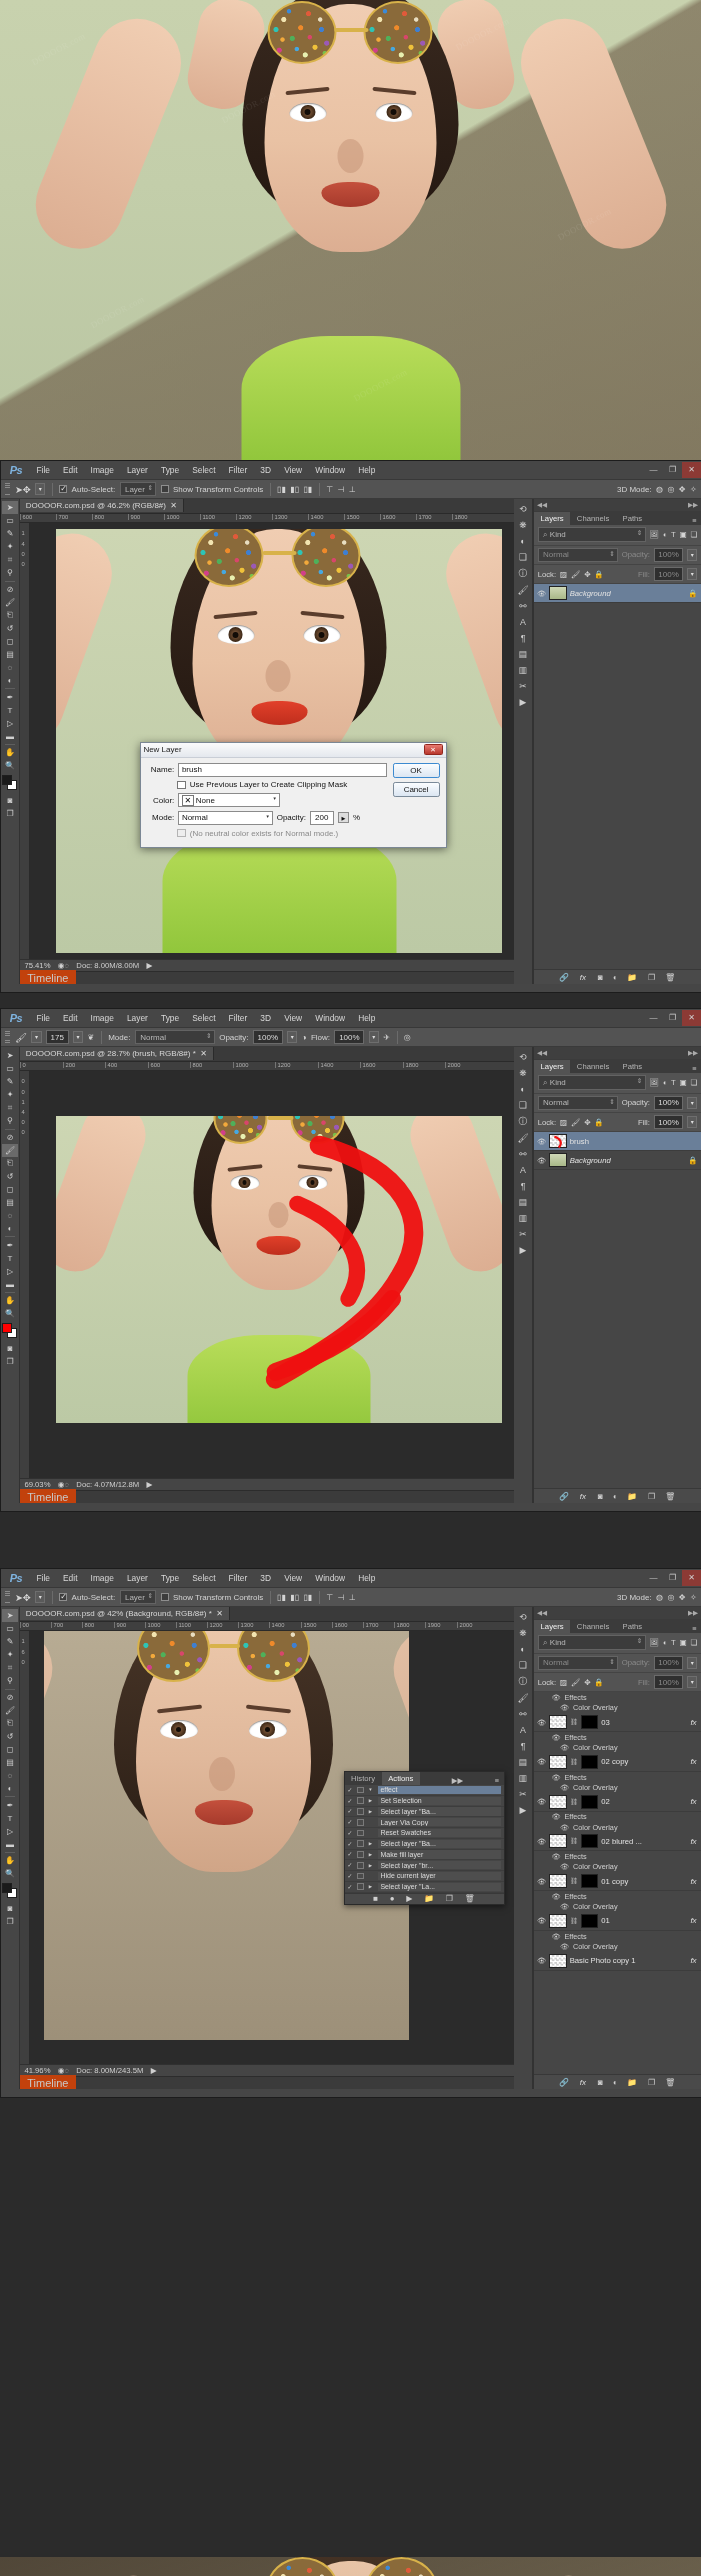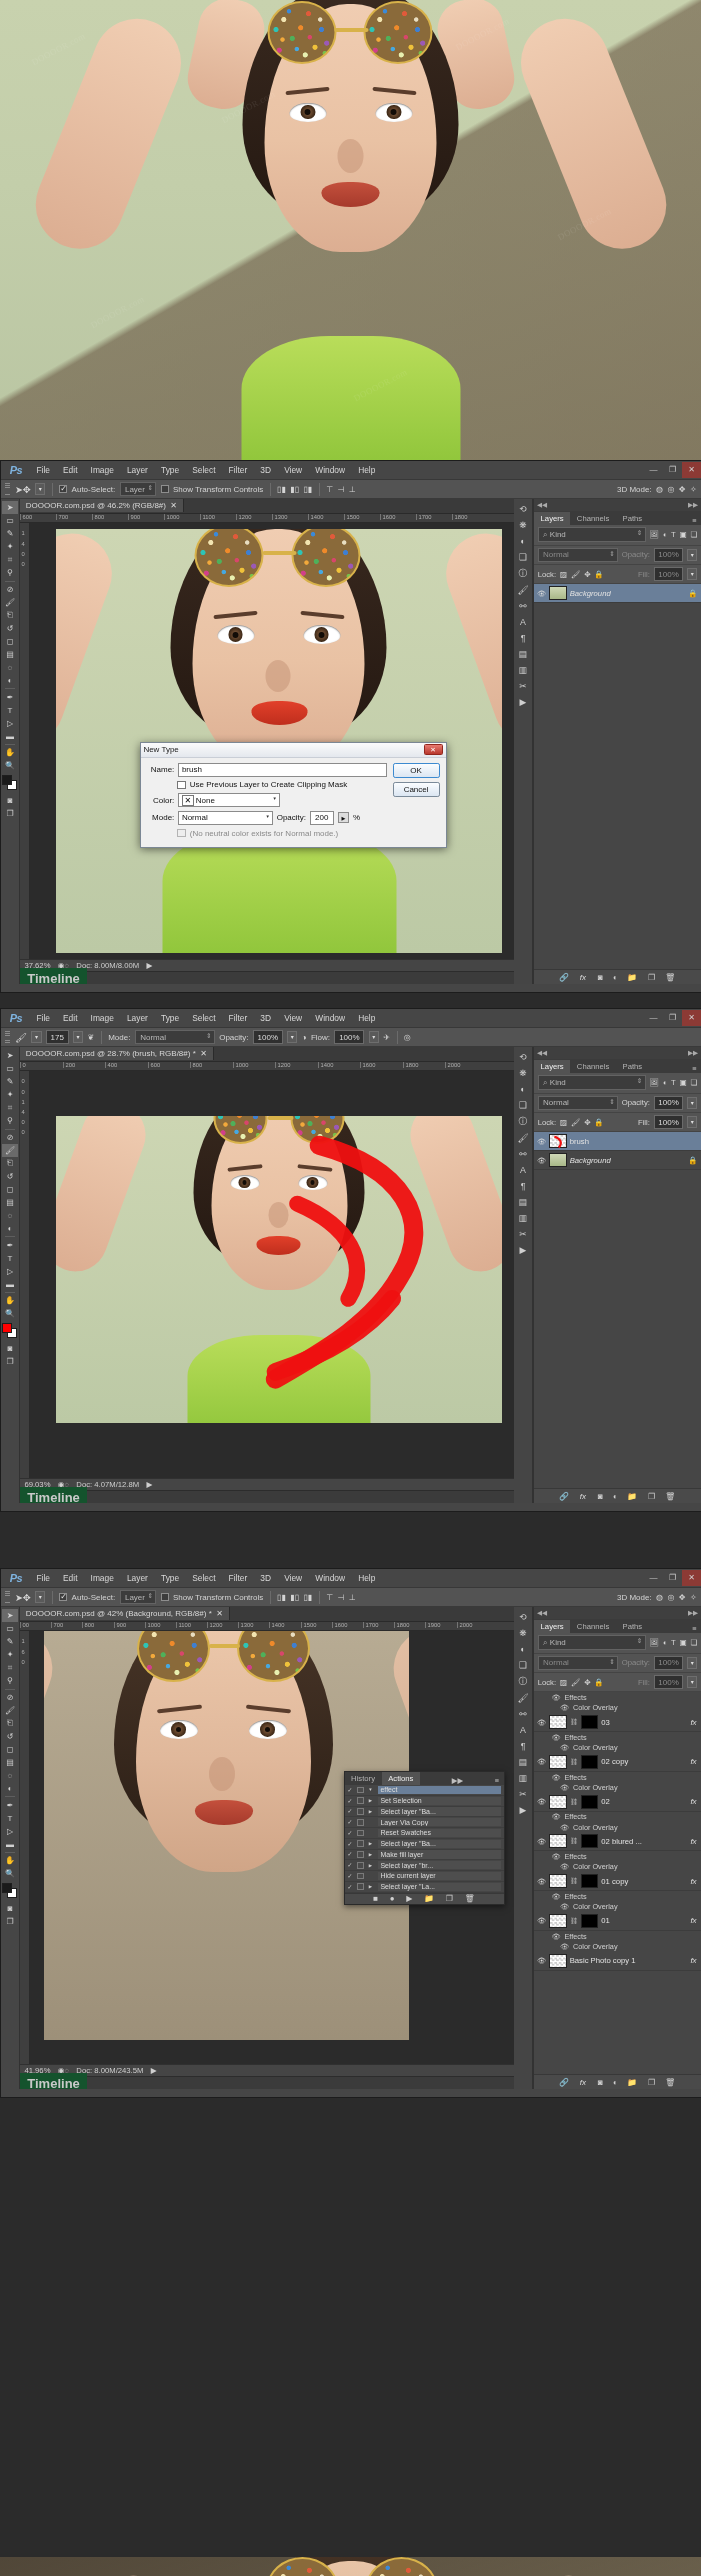--- a/index.html
+++ b/index.html
@@ -125,21 +125,21 @@
   .ruler-v { width:9.5px; background:#3f3f3f; border-right:0.7px solid #2a2a2a;
              color:#b0b0b0; font-size:5.8px; position:relative; overflow:hidden; }
   .ruler-v span { position:absolute; left:1.5px; }
   .canvas { position:relative; background:#2b2b2b; overflow:hidden; flex:1; }
 
   .ps-status { height:12.4px; background:#454545; display:flex; align-items:center;
                gap:7.3px; padding:0 4.4px; font-size:7.7px; color:#cfcfcf;
                border-top:0.7px solid #303030; }
   .timeline-tab { height:13px; background:#3b3b3b; display:flex; align-items:center;
                   border-top:0.7px solid #2c2c2c; }
-  .timeline-tab .t { padding:2.2px 7.3px; background:#14532d; font-size:13px; color:#c9c9c9;font-weight:bold; }
+  .timeline-tab .t { padding:2.2px 7.3px; background:#c2410c; font-size:11px; color:#c9c9c9; }
   .dock { width:168px; background:#454545; border-left:0.7px solid #323232;
           display:flex; flex-direction:column; }
   .dock-collapse { height:11.7px; background:#3f3f3f; display:flex; align-items:center;
                    justify-content:space-between; padding:0 2.9px; color:#aaa; font-size:6.6px; }
   .icon-rail { width:19px; background:#454545; border-right:0.7px solid #323232;
                display:flex; flex-direction:column; align-items:center; padding-top:2.9px; gap:1.5px; }
   .rail-ic { width:16px; height:14.6px; display:flex; align-items:center; justify-content:center;
              color:#cfcfcf; font-size:8.8px; }
   .panel-tabs { height:14.6px; background:#3b3b3b; display:flex; align-items:flex-end; }
   .ptab { padding:2.2px 6.6px; font-size:7.7px; color:#b4b4b4; }
@@ -384,21 +384,21 @@
                 <div class="pupil" style="left:15.3px; top:6.6px; width:5.8px; height:5.8px;"></div>
               </div>
               <div class="nose" style="left:140px; top:146px; width:25px; height:32px;"></div>
               <div class="lips red" style="left:126px; top:187px; width:56px; height:23.4px;"></div>
               <div class="dress" style="left:37px; top:314px; width:234px; height:132px;"></div>
             </div>
           </div>
 
           <div class="dialog" style="left:110px; top:219px; width:307px;">
             <div class="dlg-title">
-              <span>New Type</span>
+              <span>New Layer</span>
               <span class="dlg-close">✕</span>
             </div>
             <div class="dlg-body">
               <div class="dlg-left">
                 <div class="dlg-line">
                   <span class="dlg-lbl">Name:</span>
                   <span class="txtin">brush</span>
                 </div>
                 <div class="dlg-line" style="padding-left:31px;">
                   <span style="width:8.8px;height:8.8px;border:0.7px solid #767676;background:#fff;display:inline-block;"></span>
@@ -426,21 +426,21 @@
               </div>
               <div class="dlg-btns">
                 <div class="dlg-btn primary">OK</div>
                 <div class="dlg-btn">Cancel</div>
               </div>
             </div>
           </div>
         </div>
       </div>
       <div class="ps-status">
-        <span>37.62%</span>
+        <span>75.41%</span>
         <span>◉◌</span>
         <span>Doc: 8.00M/8.00M</span>
         <span>▶</span>
       </div>
       <div class="timeline-tab">
         <span class="t">Timeline</span>
       </div>
     </div>
 
     <div class="icon-rail">

